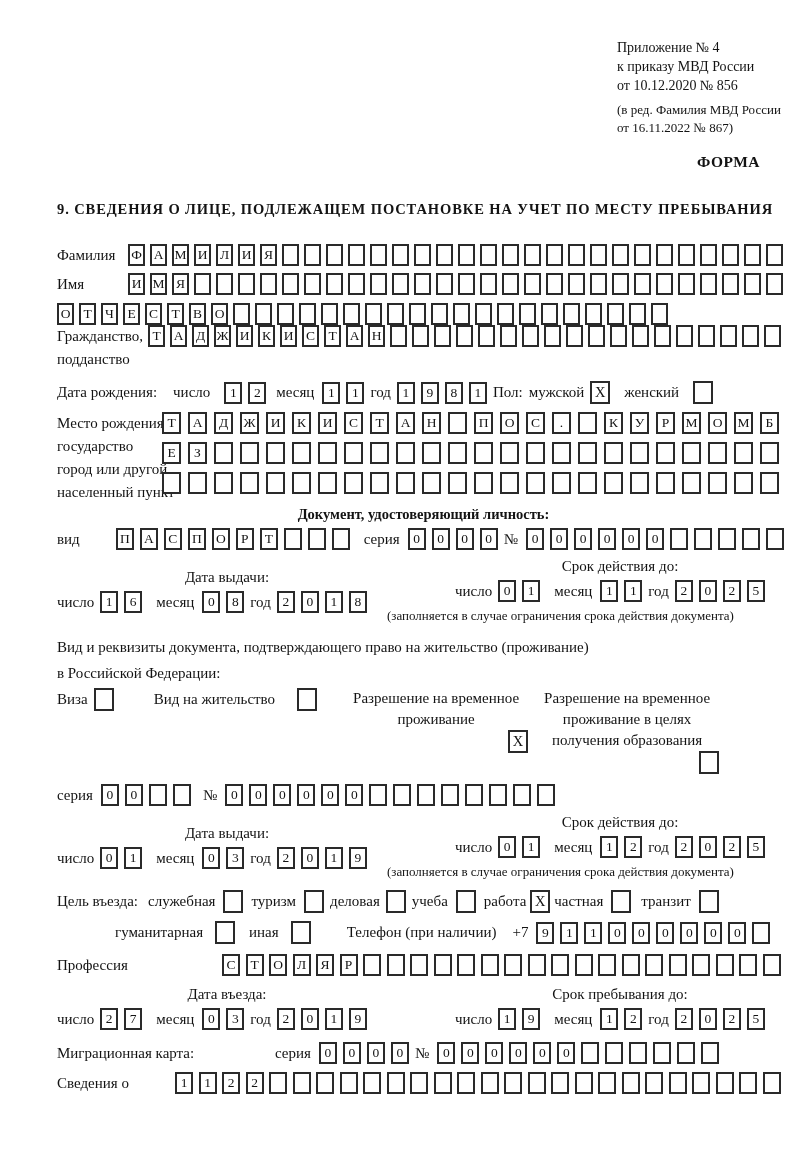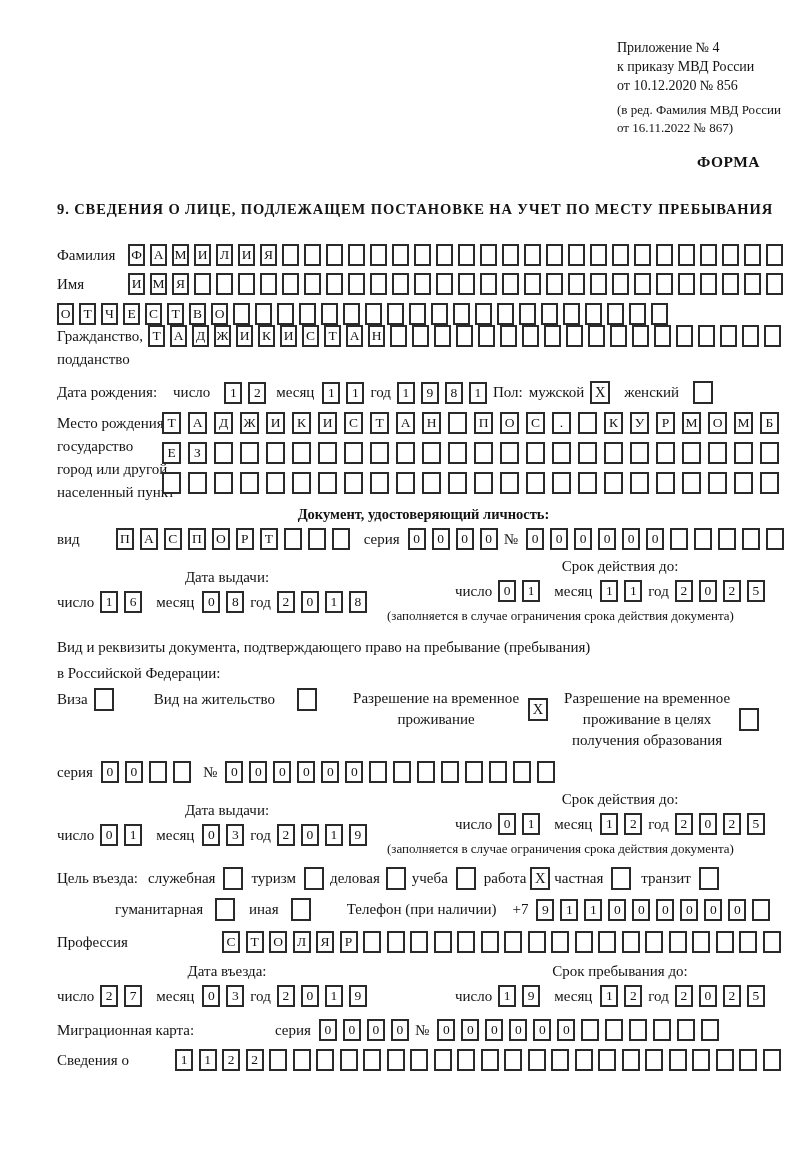--- a/index.html
+++ b/index.html
@@ -78,21 +78,21 @@
   .dcol-l .dtitle { width:340px; }
   .dcol-r .dtitle { width:330px; }
   .dline { display:flex; align-items:center; }
   .dnote { font-size:13px; margin-top:6px; margin-left:-68px; white-space:nowrap; }
 
   .intro { line-height:26px; }
 
   
   .permit { display:flex; align-items:flex-start; }
   .popt { display:flex; align-items:center; }
-  .popt-top { display:flex; align-items:center; }
+  .popt-top { display:flex; align-items:flex-end;flex-direction:column; }
   .plines { text-align:center; line-height:21px; margin-right:9px; }
 </style>
 </head>
 <body>
 
 <div class="page">
 
   <div class="appendix">
     <div>Приложение № 4</div>
     <div>к приказу МВД России</div>
@@ -187,21 +187,21 @@
         <span class="boxes wide"><span class="cbox">0</span><span class="cbox">1</span></span>
         <span class="lbl ml8 mr8">месяц</span>
         <span class="boxes wide"><span class="cbox">1</span><span class="cbox">1</span></span>
         <span class="lbl mr6">год</span>
         <span class="boxes wide"><span class="cbox">2</span><span class="cbox">0</span><span class="cbox">2</span><span class="cbox">5</span></span>
       </div>
       <div class="dnote">(заполняется в случае ограничения срока действия документа)</div>
     </div>
   </div>
 
-  <div class="intro mt10">Вид и реквизиты документа, подтверждающего право на пребывание (пребывания)</div>
+  <div class="intro mt10">Вид и реквизиты документа, подтверждающего право на жительство (проживание)</div>
   <div class="intro">в Российской Федерации:</div>
 
   <div class="permit mt2">
     <div class="popt">
       <span class="lbl mr6">Виза</span>
       <span class="checkbox"></span>
     </div>
     <div class="popt ml40">
       <span class="lbl mr8">Вид на жительство</span>
       <span class="checkbox ml14"></span>

